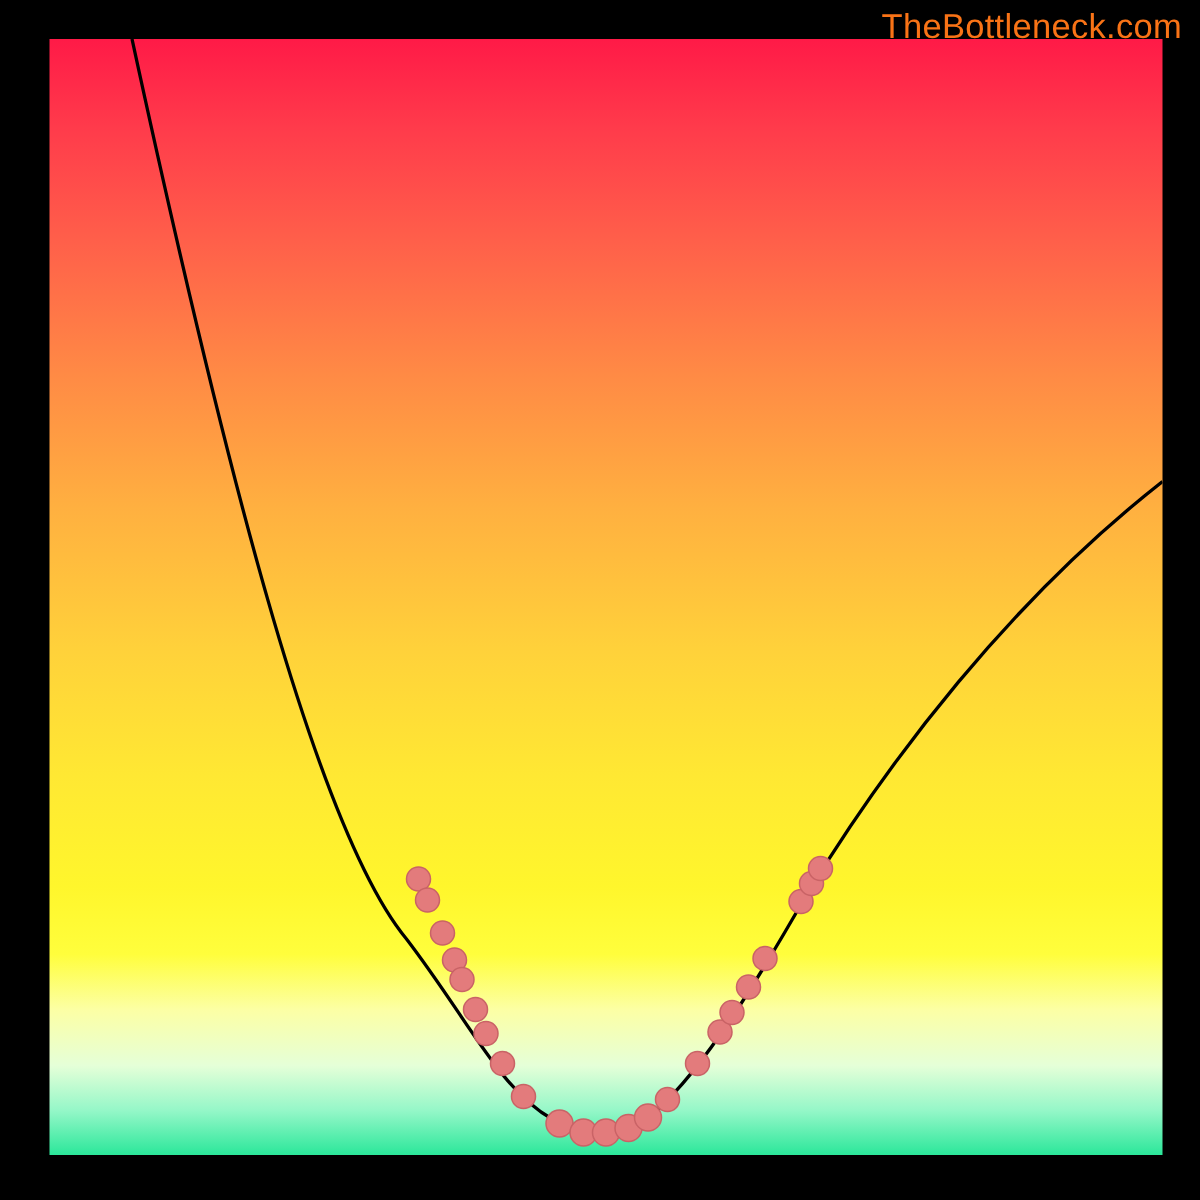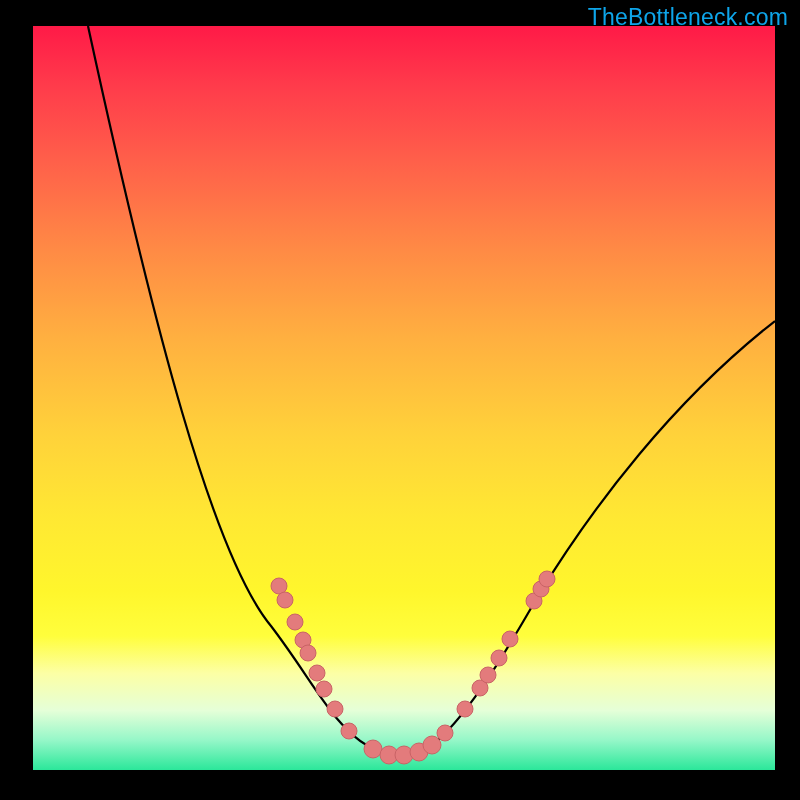--- a/index.html
+++ b/index.html
@@ -37,21 +37,21 @@
       #fcffa5 87%,
       #e5ffd8 92%,
       #95f7c8 96%,
       #2be79a 100%
     );
   }
   .watermark {
     position: absolute;
     top: 4px;
     right: 12px;
-    color: #0ea5e9;
+    color: #f97316;
     font-size: 23px;
     font-weight: 400;
     letter-spacing: 0.2px;
     font-family: Arial, Helvetica, sans-serif;
   }
   svg.curve {
     position: absolute;
     left: 0; top: 0;
     width: 742px; height: 744px;
   }

